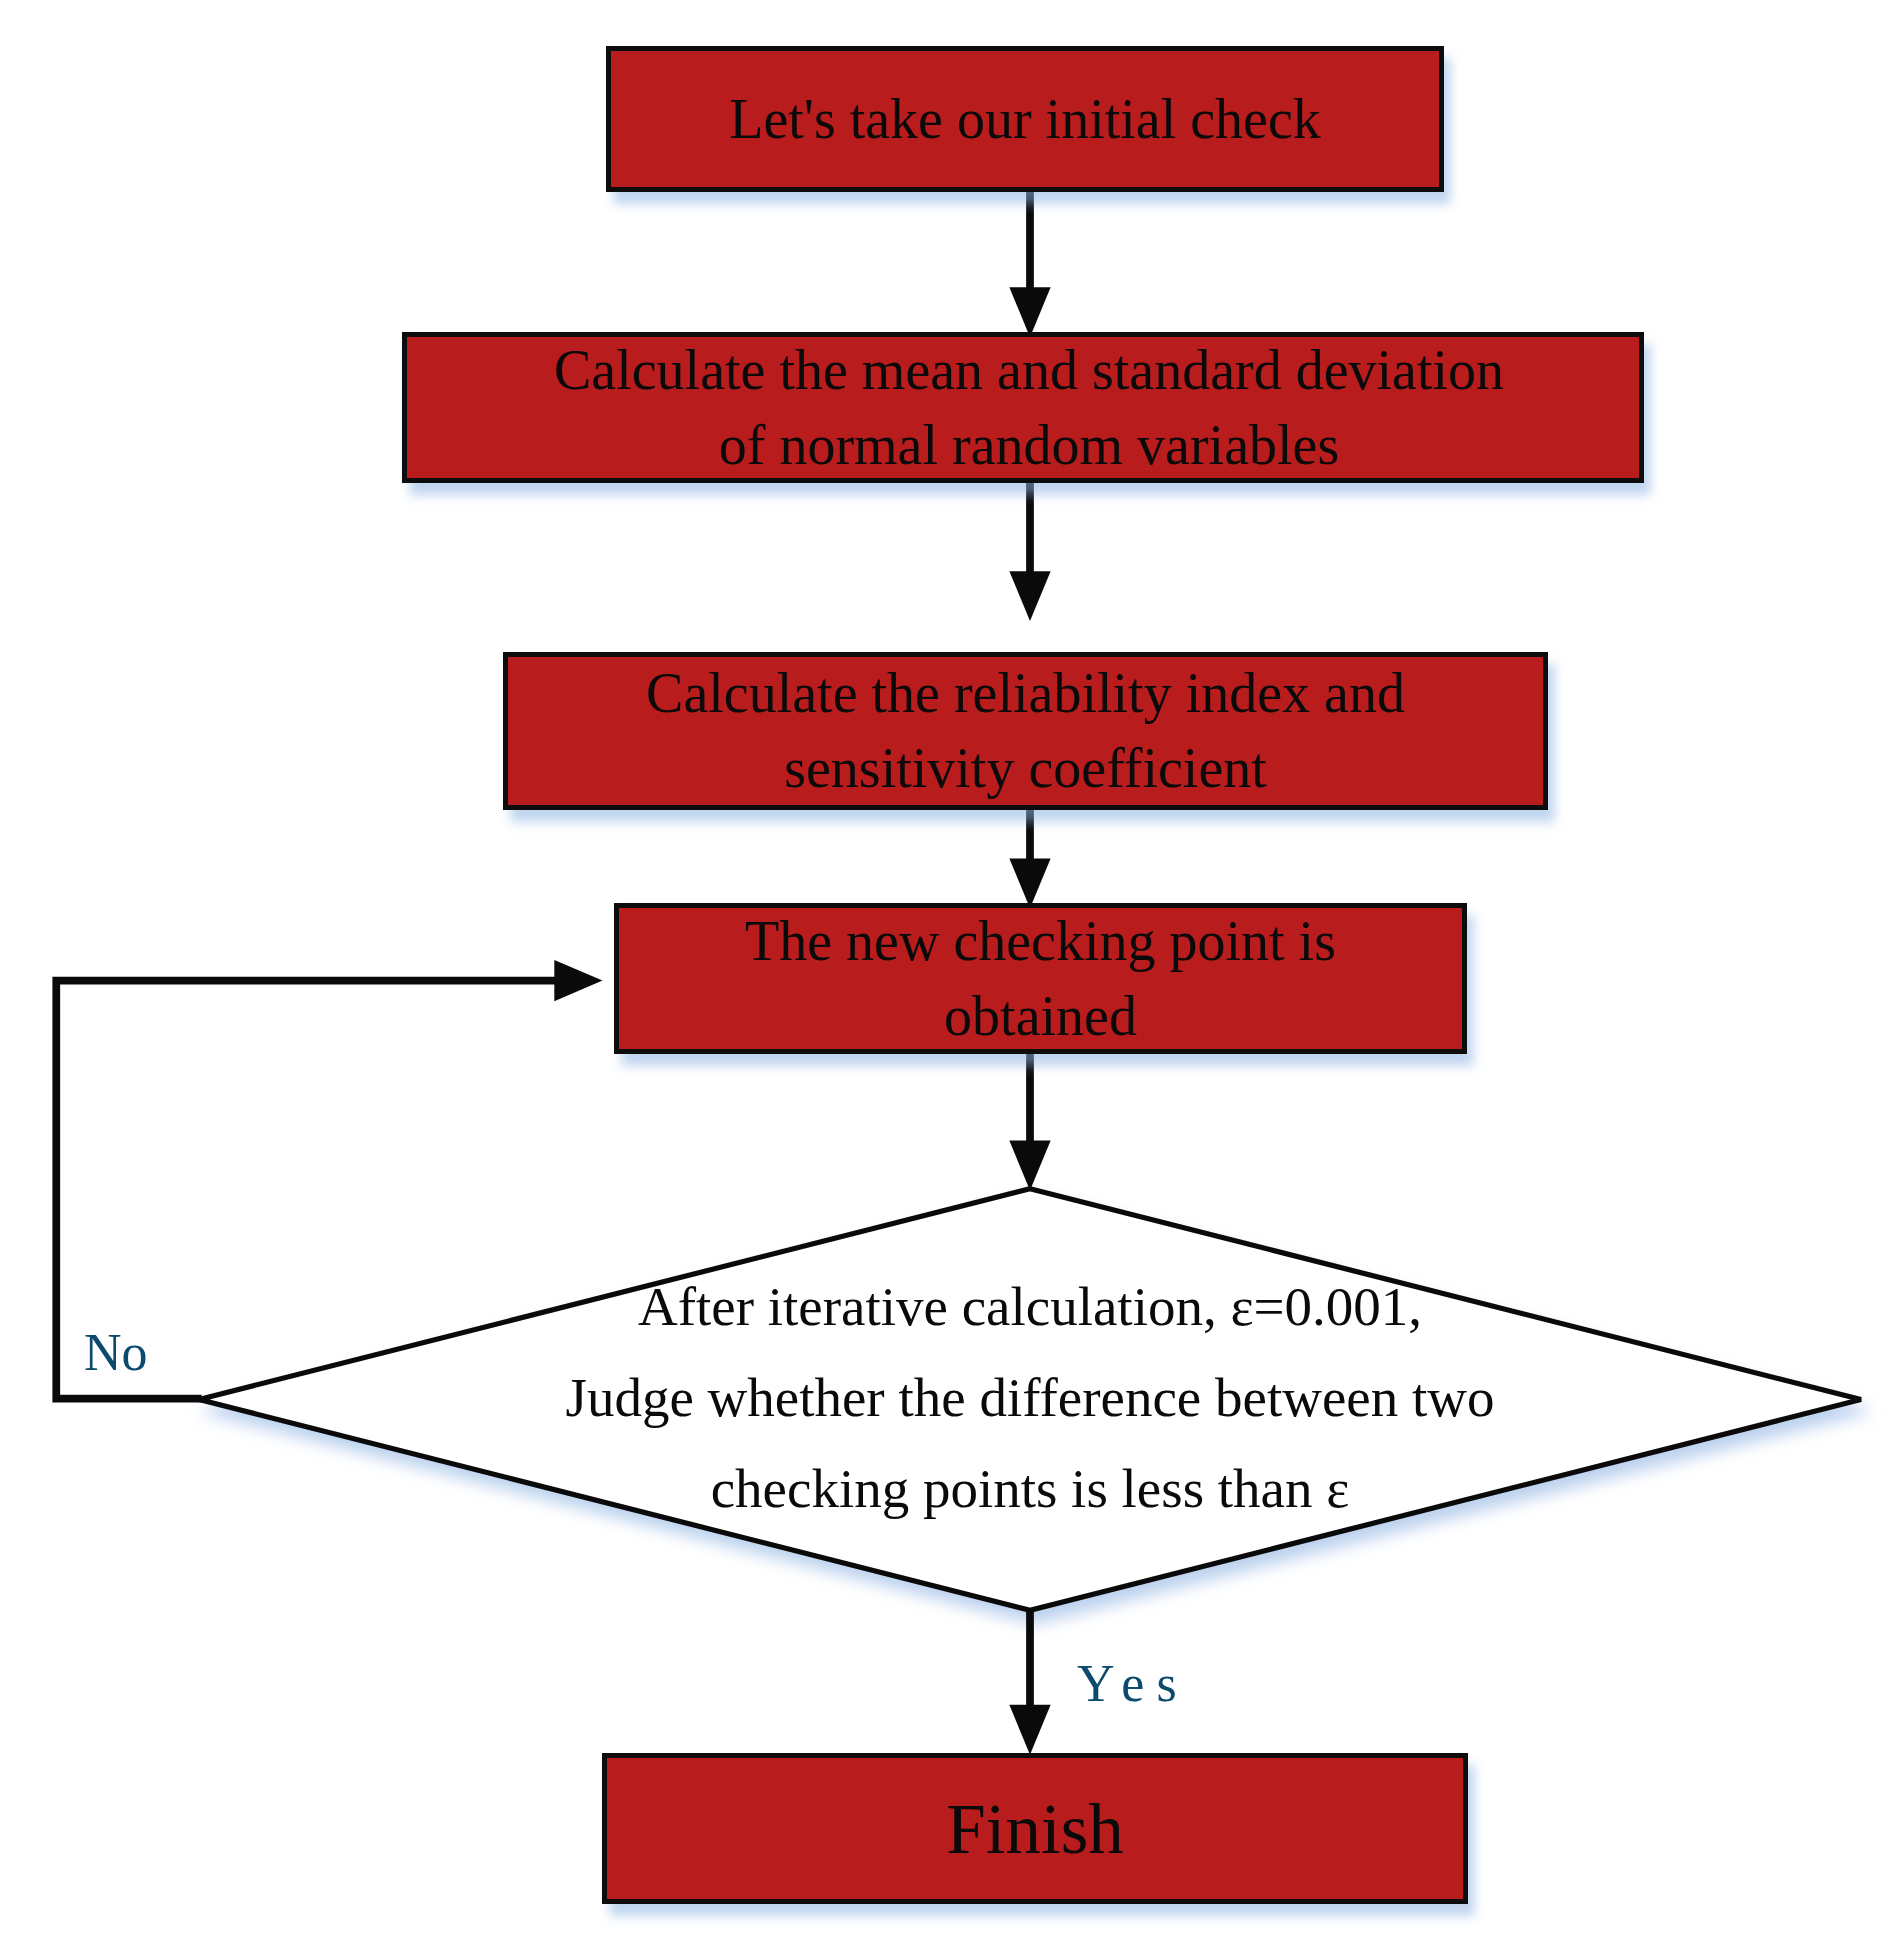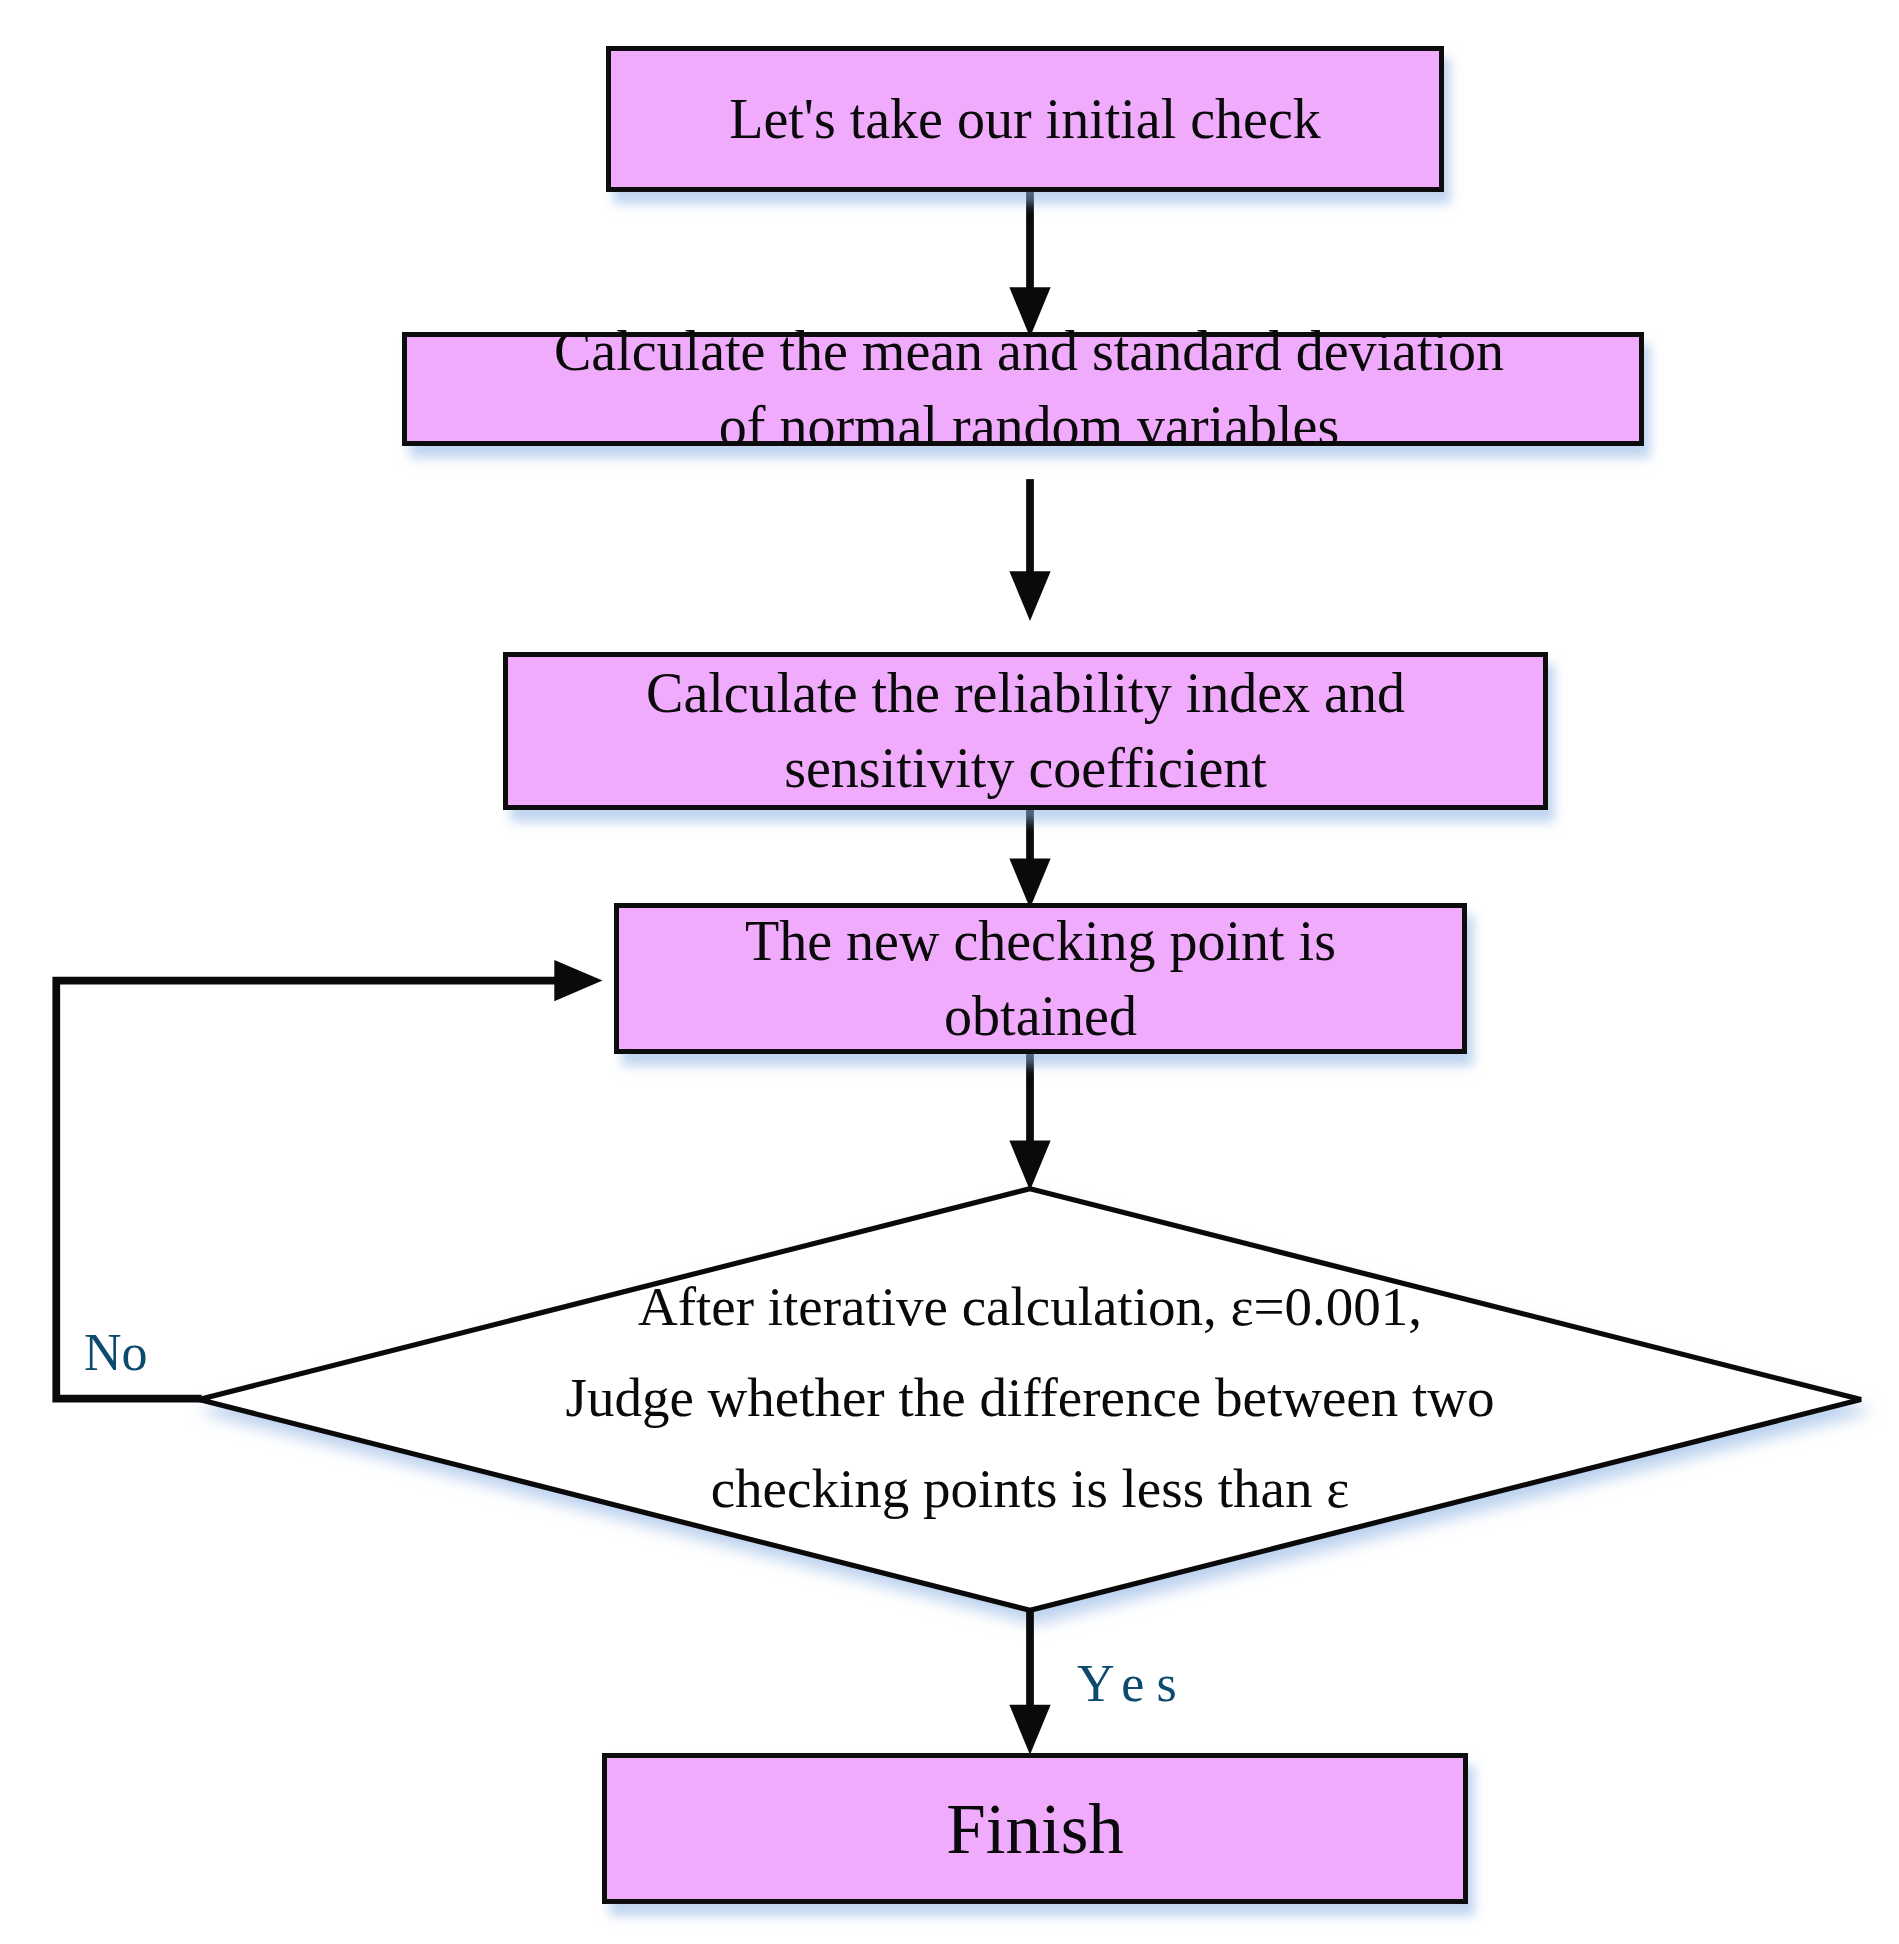--- a/index.html
+++ b/index.html
@@ -14,21 +14,21 @@
   .layer{position:absolute;left:0;top:0;}
   .shaft{stroke:#0a0a0a;stroke-width:9;fill:none;}
   .head{fill:#0a0a0a;stroke:none;}
   .diamond{
     fill:#ffffff;stroke:#0a0a0a;stroke-width:6;
     filter:drop-shadow(7px 13px 9px rgba(141,179,226,0.60));
   }
   .box{
     position:absolute;
     box-sizing:border-box;
-    background:#f0abfc;
+    background:#b91c1c;
     border:5.2px solid #0d0d0d;
     box-shadow:6.9px 12px 10.3px rgba(141,179,226,0.55);
     display:flex;flex-direction:column;
     align-items:center;justify-content:center;
     text-align:center;
     font-size:56px;
   }
   .box .line{line-height:75px;white-space:nowrap;}
   .box sup{font-size:0.58em;line-height:0;}
   .decision-text{
@@ -79,21 +79,21 @@
     <g>
       <polyline class="shaft" points="234,1626 65,1626 65,1140 646,1140"></polyline>
       <polygon class="head" points="700,1140 644,1116 644,1164"></polygon>
     </g>
   </svg>
 
   <div class="box" style="left:606px;top:46px;width:838px;height:146px;">
     <div class="line">Let's take our initial check</div>
   </div>
 
-  <div class="box" style="left:402px;top:332px;width:1242px;height:114px;padding-left:12px;">
+  <div class="box" style="left:402px;top:332px;width:1242px;height:151px;padding-left:12px;">
     <div class="line">Calculate the mean and standard deviation</div>
     <div class="line">of normal random variables</div>
   </div>
 
   <div class="box" style="left:503px;top:652px;width:1045px;height:158px;">
     <div class="line">Calculate the reliability index and</div>
     <div class="line">sensitivity coefficient</div>
   </div>
 
   <div class="box" style="left:614px;top:903px;width:853px;height:151px;justify-content:center;">

